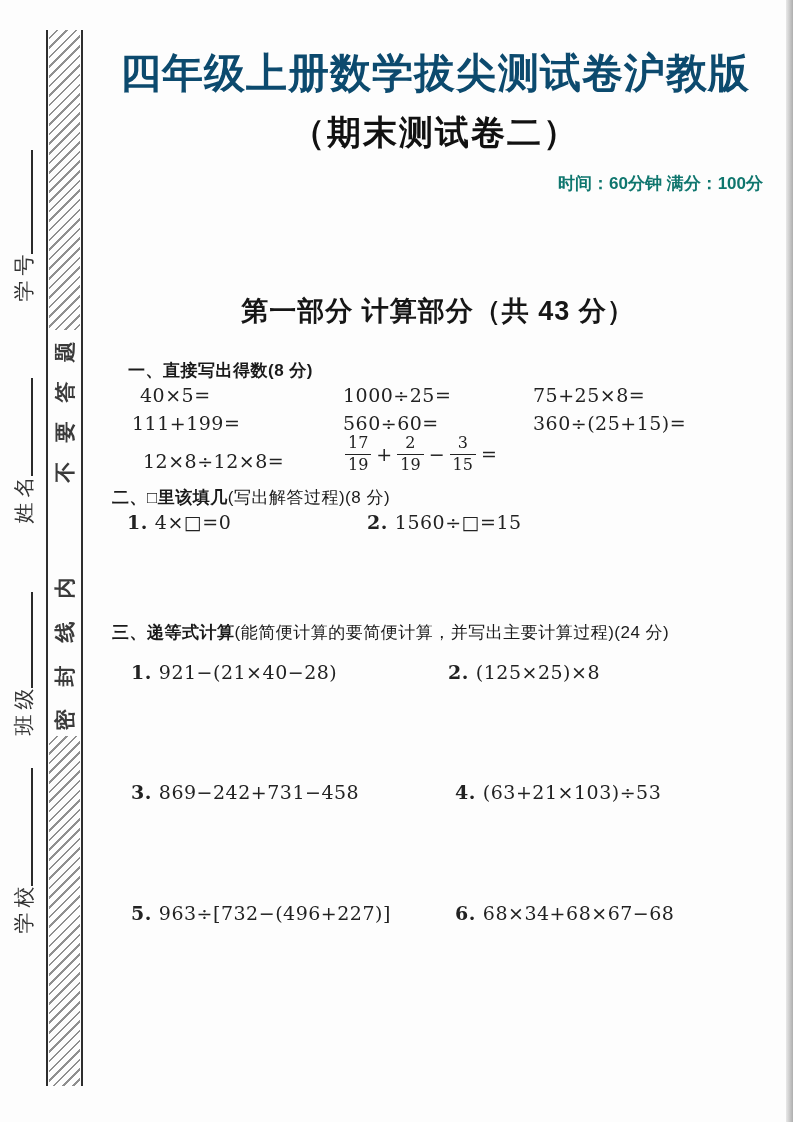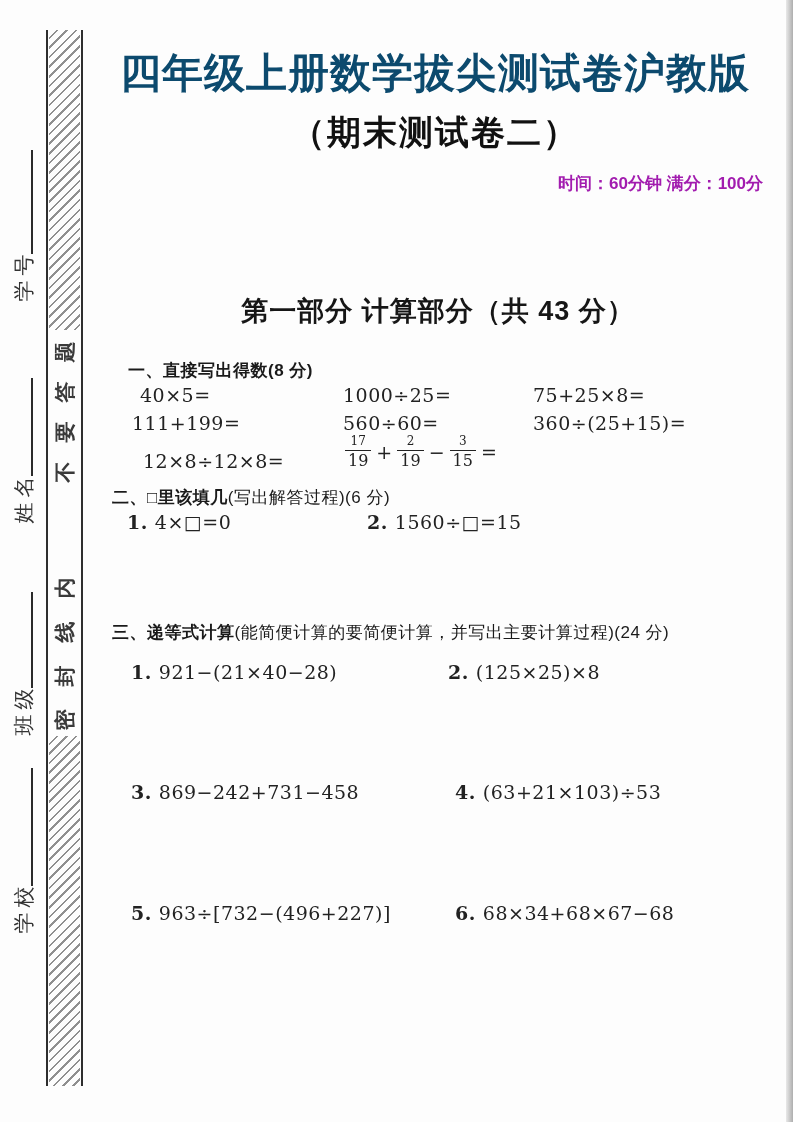--- a/index.html
+++ b/index.html
@@ -21,42 +21,42 @@
   .seal-field-label{position:absolute;left:11px;width:26px;display:flex;flex-direction:column;align-items:center;
     font-size:21px;color:#333;font-family:"DejaVu Serif","Liberation Serif",serif;}
   .seal-field-label .vchar{margin:1px 0;}
   .seal-blank{position:absolute;left:31px;width:2px;background:#2b2b2b;}
   
   .exam-title{position:absolute;left:90px;top:46px;width:690px;text-align:center;
     font-size:41px;font-weight:800;letter-spacing:1px;color:#0c4a6e;}
   .exam-subtitle{position:absolute;left:90px;top:110px;width:690px;text-align:center;
     font-size:34px;font-weight:800;letter-spacing:2px;color:#111;}
   .exam-meta{position:absolute;left:113px;top:172px;width:650px;text-align:right;
-    font-size:17px;font-weight:600;color:#a21caf;}
+    font-size:17px;font-weight:600;color:#0f766e;}
   
   .score-table{position:absolute;left:114px;top:205px;border-collapse:collapse;table-layout:fixed;
     font-size:16px;font-weight:600;color:#222;}
   .score-table td{border:1.6px solid #2b2b2b;text-align:center;padding:0;letter-spacing:1px;}
   .score-table{border:2.5px solid #2b2b2b;}
   .score-table tr.r1 td{height:30px;}
   .score-table tr.r2 td{height:24px;}
   
   .section-heading{position:absolute;left:113px;top:293px;width:650px;text-align:center;
     font-size:27px;font-weight:800;letter-spacing:1px;color:#161616;}
   .part-title{position:absolute;font-size:17px;font-weight:700;color:#1a1a1a;letter-spacing:.5px;}
   .part-title .note{font-weight:400;}
   .part-title .score{font-weight:400;}
   .expr{position:absolute;font-family:"DejaVu Serif","Liberation Serif",serif;font-size:19px;
     color:#222;letter-spacing:.5px;white-space:nowrap;}
   .expr b.num{font-weight:700;margin-right:7px;}
   
   .frac-row{position:absolute;display:flex;align-items:center;
     font-family:"DejaVu Serif","Liberation Serif",serif;font-size:19px;color:#222;}
   .frac{display:inline-flex;flex-direction:column;align-items:center;margin:0 4px;}
-  .frac .num{display:block;line-height:1.05;padding:0 3px 2px;font-size:12px;text-align:right;}
+  .frac .num{display:block;line-height:1.05;padding:0 3px 2px;font-size:16px;text-align:right;}
   .frac .den{display:block;line-height:1.05;padding:2px 3px 0;border-top:1.6px solid #222;font-size:16px;}
   .frac-op{margin:0 1px;}
   
   .edge-right{position:absolute;right:0;top:0;width:7px;height:100%;
     background:linear-gradient(to right,#e9e9e9,#aeaeae);}
 </style>
 </head>
 <body>
 
 <div class="page">
@@ -130,21 +130,21 @@
     </span>
     <span class="frac-op">−</span>
     <span class="frac">
       <span class="num">3</span>
       <span class="den">15</span>
     </span>
     <span class="frac-op">=</span>
   </div>
 
   <div class="part-title" style="left:112px;top:486px;">
-    <span>二、□里该填几</span><span class="note">(写出解答过程)</span><span class="score">(6 分)</span>
+    <span>二、□里该填几</span><span class="note">(写出解答过程)</span><span class="score">(8 分)</span>
   </div>
   <span class="expr" style="left:127px;top:511px;">
     <b class="num">1.</b><span>4×□=0</span>
   </span>
   <span class="expr" style="left:367px;top:511px;">
     <b class="num">2.</b><span>1560÷□=15</span>
   </span>
 
   <div class="part-title" style="left:112px;top:621px;">
     <span>三、递等式计算</span><span class="note">(能简便计算的要简便计算，并写出主要计算过程)</span><span class="score">(24 分)</span>

